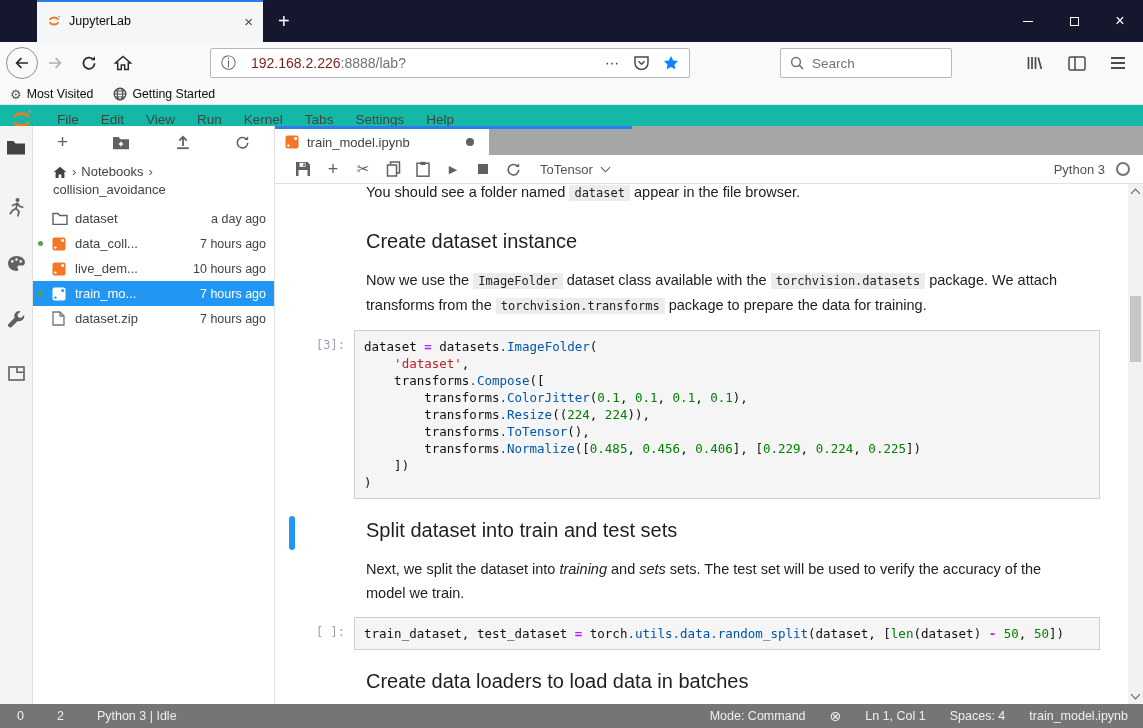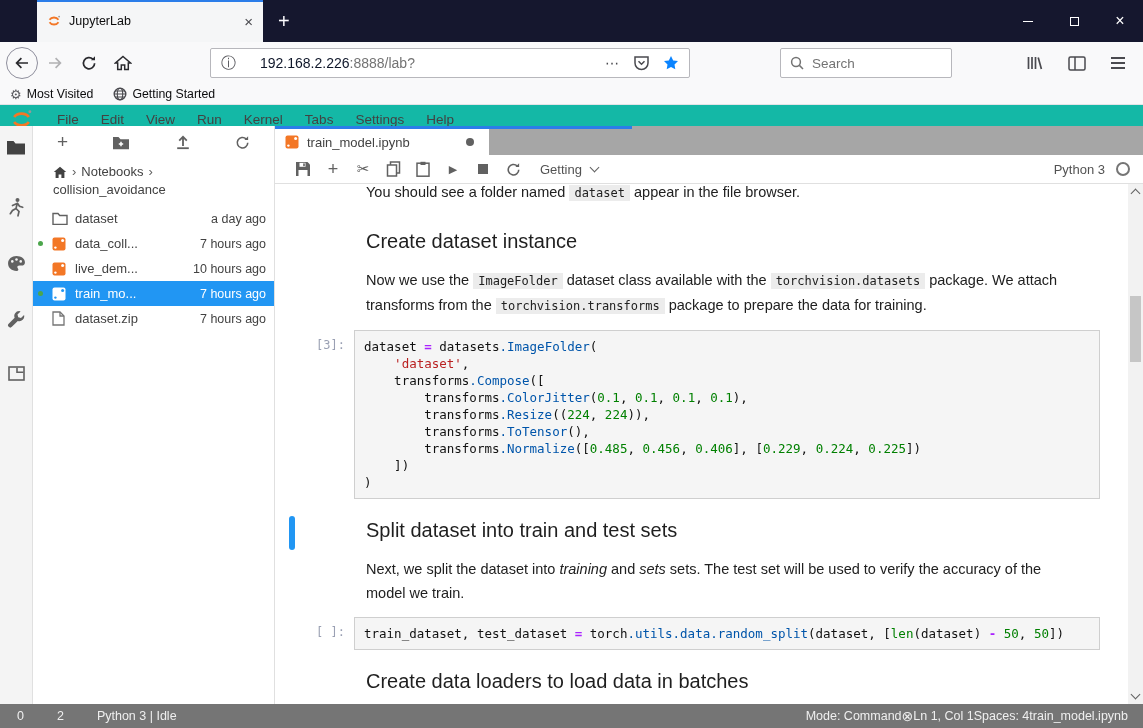--- a/index.html
+++ b/index.html
@@ -17,21 +17,21 @@
   .winbtn{width:46px;display:flex;align-items:center;justify-content:center;color:#fff}
   .min-glyph{width:10px;height:1px;background:#fff}
   .max-glyph{width:9px;height:9px;border:1px solid #fff}
   .close-glyph{font-size:16px;line-height:1}
 
   
   .navbar{height:42px;background:#f9f9fa;display:flex;align-items:center}
   .navbtn{width:34px;height:34px;display:flex;align-items:center;justify-content:center}
   .backbtn{width:32px;height:32px;border:1px solid #8f8f9d;border-radius:50%;background:#f9f9fa;display:flex;align-items:center;justify-content:center;margin-left:6px}
   .urlbar{margin-left:70px;width:480px;height:30px;background:#fff;border:1px solid #b7b7bc;border-radius:2px;display:flex;align-items:center;padding:0 10px;font-size:14px}
-  .url-host{color:#0f172a;margin-left:24px}
+  .url-host{color:#7f1d1d;margin-left:15px}
   .url-rest{color:#737373}
   .url-actions{margin-left:auto;display:flex;align-items:center;gap:13px}
   .info-glyph{color:#5a5a5f;font-size:15px}
   .dots-glyph{color:#4a4a4f;font-size:14px;letter-spacing:1px}
   .searchbox{margin-left:90px;width:172px;height:30px;background:#fff;border:1px solid #b7b7bc;border-radius:2px;display:flex;align-items:center;padding:0 9px;font-size:13.5px;color:#737373;gap:8px}
   .nav-right{margin-left:auto;display:flex;align-items:center;gap:25px;padding-right:18px}
   .hamburger{display:flex;flex-direction:column;gap:3px}
   .hamburger div{width:14px;height:2px;background:#4a4a4f}
 
   
@@ -110,21 +110,21 @@
   .code-area{flex:1;background:#f5f5f5;border:1px solid #cfcfcf;padding:7px 9px;font-family:"DejaVu Sans Mono",monospace;font-size:12.5px;line-height:17px;color:#111;white-space:pre;overflow:hidden}
   .tok-op{color:#aa22ff;font-weight:bold}
   .tok-num{color:#008000}
   .tok-str{color:#ba2121}
   .tok-prop{color:#0055aa}
   .tok-bi{color:#008000}
 
   
   .statusbar{position:absolute;left:0;right:0;bottom:0;height:24px;background:#757575;color:#efefef;display:flex;align-items:center;font-size:12.5px}
   .sb-left{display:flex;align-items:center;gap:33px;padding-left:17px}
-  .sb-right{margin-left:auto;display:flex;align-items:center;padding-right:15px}
+  .sb-right{margin-left:auto;display:flex;align-items:center;gap:24px;padding-right:15px}
   .trust-glyph{font-size:14px}
   svg{display:block}
 </style>
 </head>
 <body>
 
 <div class="titlebar">
   <div class="fftab">
     <span>
       <svg width="14" height="14" viewBox="0 0 22 22">
@@ -433,21 +433,21 @@
       <span class="tbtn">
           <span class="stop-glyph"></span>
         </span>
       <span class="tbtn">
         <svg width="15" height="15" viewBox="0 0 16 16">
             <path d="M13.6 8.2 a5.6 5.6 0 1 1 -1.7 -4" stroke="#616161" stroke-width="1.7" fill="none"></path>
             <path d="M14 1.2 v4 h-4 z" fill="#616161"></path>
           </svg>
       </span>
       <span class="celltype">
-        <span>Getting</span>
+        <span>ToTensor</span>
         <span class="chev"></span>
       </span>
       <span class="kernelbox">
         <span>Python 3</span>
         <span class="kcircle"></span>
       </span>
     </div>
     <div class="nb-area">
       <div class="nb-cells" id="nb-cells">
           <div class="cell-para clipped"><span>You should see a folder named </span><code class="mdcode">dataset</code><span> appear in the file browser.</span></div>

